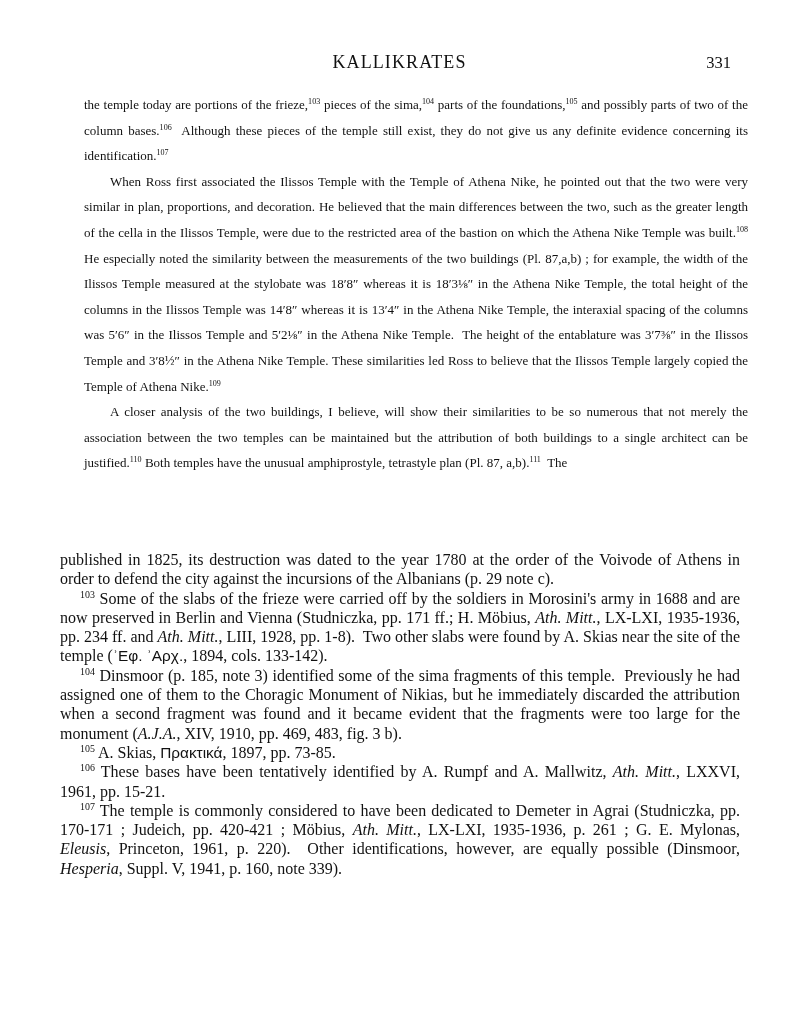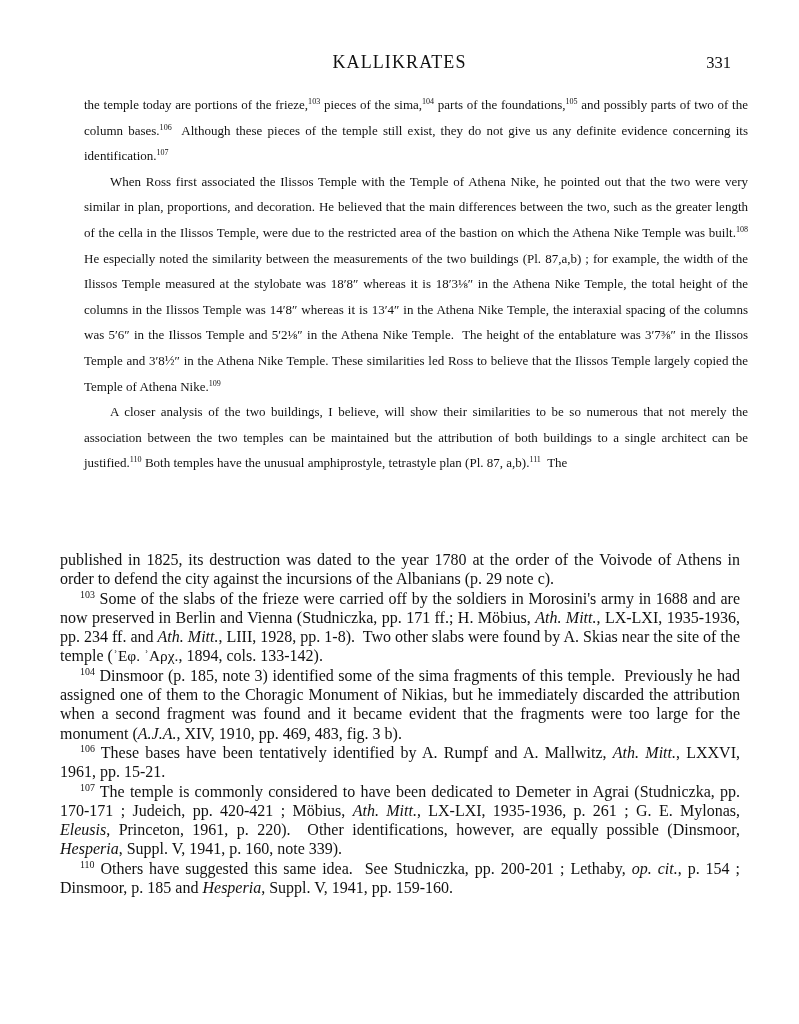--- a/index.html
+++ b/index.html
@@ -79,21 +79,21 @@
     text-indent: 0;
   }
   .notes p.note-entry {
     text-indent: 20px;
   }
   .notes i {
     font-style: italic;
     margin-top: 40px;
   }
   .gr {
-    font-family: Liberation Serif, serif;
+    font-family: Liberation Sans, sans-serif;
     font-size: 0.96em;
   }
 </style>
 </head>
 <body>
 
 <div class="page">
 
   <div class="header">
     <div class="running-title">KALLIKRATES</div>
@@ -103,18 +103,18 @@
   <div class="body-text">
       <p class="">the temple today are portions of the frieze,<sup>103</sup> pieces of the sima,<sup>104</sup> parts of the foundations,<sup>105</sup> and possibly parts of two of the column bases.<sup>106</sup>&nbsp; Although these pieces of the temple still exist, they do not give us any definite evidence concerning its identification.<sup>107</sup></p>
       <p class="indent">When Ross first associated the Ilissos Temple with the Temple of Athena Nike, he pointed out that the two were very similar in plan, proportions, and decoration. He believed that the main differences between the two, such as the greater length of the cella in the Ilissos Temple, were due to the restricted area of the bastion on which the Athena Nike Temple was built.<sup>108</sup> He especially noted the similarity between the measurements of the two buildings (Pl. 87,a,b) ; for example, the width of the Ilissos Temple measured at the stylobate was 18′8″ whereas it is 18′3⅛″ in the Athena Nike Temple, the total height of the columns in the Ilissos Temple was 14′8″ whereas it is 13′4″ in the Athena Nike Temple, the interaxial spacing of the columns was 5′6″ in the Ilissos Temple and 5′2⅛″ in the Athena Nike Temple.&nbsp; The height of the entablature was 3′7⅜″ in the Ilissos Temple and 3′8½″ in the Athena Nike Temple. These similarities led Ross to believe that the Ilissos Temple largely copied the Temple of Athena Nike.<sup>109</sup></p>
       <p class="indent">A closer analysis of the two buildings, I believe, will show their similarities to be so numerous that not merely the association between the two temples can be maintained but the attribution of both buildings to a single architect can be justified.<sup>110</sup> Both temples have the unusual amphiprostyle, tetrastyle plan (Pl. 87, a,b).<sup>111</sup>&nbsp; The</p>
     </div>
 
   <div class="notes">
       <p class="">published in 1825, its destruction was dated to the year 1780 at the order of the Voivode of Athens in order to defend the city against the incursions of the Albanians (p. 29 note c).</p>
       <p class="note-entry"><sup>103</sup> Some of the slabs of the frieze were carried off by the soldiers in Morosini's army in 1688 and are now preserved in Berlin and Vienna (Studniczka, pp. 171 ff.; H. Möbius, <i>Ath. Mitt.</i>, LX-LXI, 1935-1936, pp. 234 ff. and <i>Ath. Mitt.</i>, LIII, 1928, pp. 1-8).&nbsp; Two other slabs were found by A. Skias near the site of the temple (<span class="gr">ʾΕφ. ʾΑρχ.</span>, 1894, cols. 133-142).</p>
       <p class="note-entry"><sup>104</sup> Dinsmoor (p. 185, note 3) identified some of the sima fragments of this temple.&nbsp; Previously he had assigned one of them to the Choragic Monument of Nikias, but he immediately discarded the attribution when a second fragment was found and it became evident that the fragments were too large for the monument (<i>A.J.A.</i>, XIV, 1910, pp. 469, 483, fig. 3 b).</p>
+      <p class="note-entry"><sup>105</sup> A. Skias, <span class="gr">Πρακτικά</span>, 1897, pp. 73-85.</p>
       <p class="note-entry"><sup>106</sup> These bases have been tentatively identified by A. Rumpf and A. Mallwitz, <i>Ath. Mitt.</i>, LXXVI, 1961, pp. 15-21.</p>
       <p class="note-entry"><sup>107</sup> The temple is commonly considered to have been dedicated to Demeter in Agrai (Studniczka, pp. 170-171 ; Judeich, pp. 420-421 ; Möbius, <i>Ath. Mitt.</i>, LX-LXI, 1935-1936, p. 261 ; G. E. Mylonas, <i>Eleusis</i>, Princeton, 1961, p. 220).&nbsp; Other identifications, however, are equally possible (Dinsmoor, <i>Hesperia</i>, Suppl. V, 1941, p. 160, note 339).</p>
-      <p class="note-entry"><sup>110</sup> Others have suggested this same idea.&nbsp; See Studniczka, pp. 200-201 ; Lethaby, <i>op. cit.</i>, p. 154 ; Dinsmoor, p. 185 and <i>Hesperia</i>, Suppl. V, 1941, pp. 159-160.</p>
     </div>
 
 </div>
 
 </body></html>

